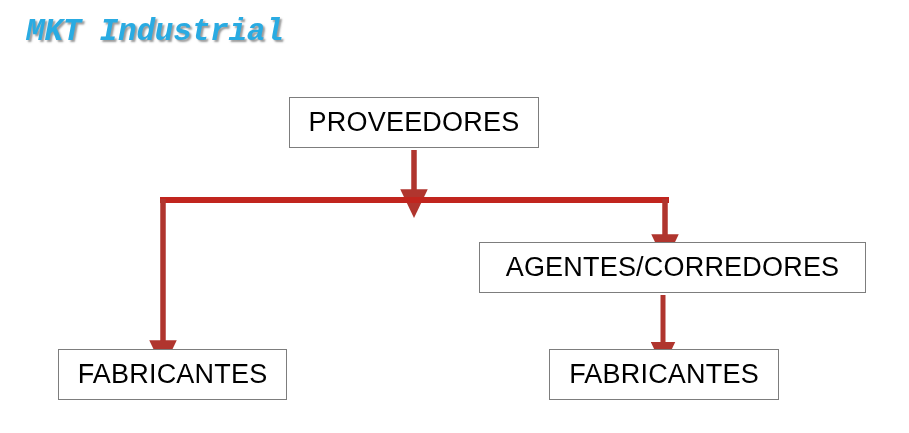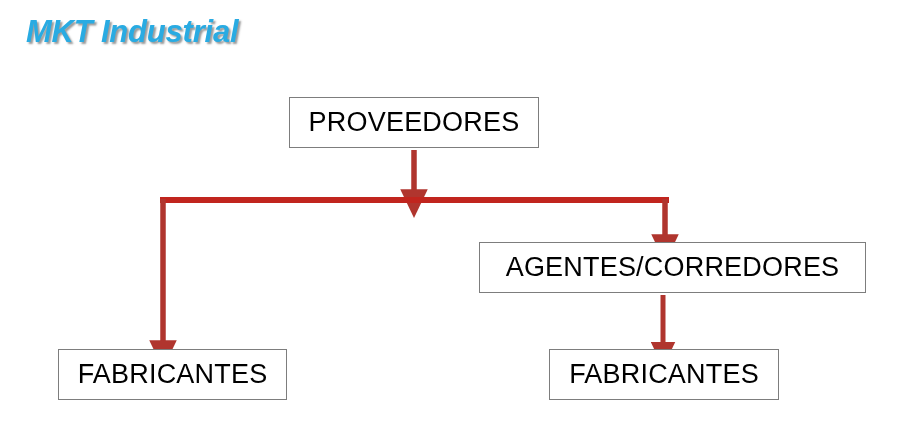--- a/index.html
+++ b/index.html
@@ -21,20 +21,21 @@
     position: absolute;
     left: 26px;
     top: 14px;
     font-size: 31px;
     font-style: italic;
     font-weight: bold;
     color: #29abe2;
     letter-spacing: -0.2px;
     text-shadow: 2px 2px 2px rgba(120,120,120,0.75);
     white-space: nowrap;
+    font-family: Liberation Mono, monospace;
   }
   .node {
     position: absolute;
     box-sizing: border-box;
     background: #ffffff;
     border: 1.5px solid #7d7d7d;
     display: flex;
     align-items: center;
     justify-content: center;
     color: #000000;

